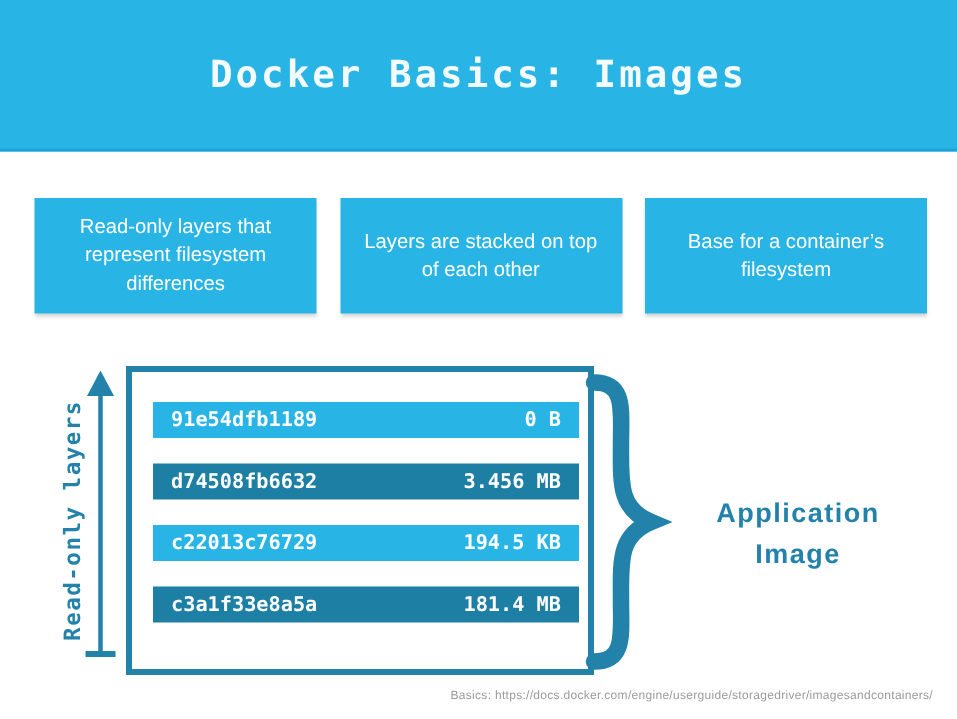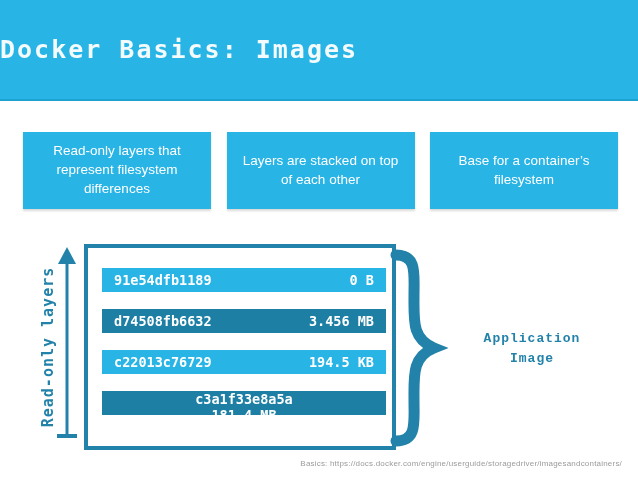--- a/index.html
+++ b/index.html
@@ -4,21 +4,21 @@
 <style>
   html,body{margin:0;padding:0;}
   body{
     width:638px;height:479px;position:relative;overflow:hidden;
     background:#ffffff;font-family:"Liberation Sans",sans-serif;
   }
   
   .slide-header{
     position:absolute;top:0;left:0;width:638px;height:99px;
     background:#29b4e6;border-bottom:2px solid #1fa2d2;
-    display:flex;align-items:center;
+    display:flex;align-items:center;justify-content:center;
   }
   .slide-title{
     color:#f4fbfd;font-family:"DejaVu Sans Mono",monospace;
     font-weight:bold;font-size:25px;letter-spacing:2px;
   }
   
   .info-row{
     position:absolute;top:132px;left:23px;width:595px;
     display:flex;justify-content:space-between;
   }
@@ -45,31 +45,31 @@
     display:flex;justify-content:space-between;align-items:center;
     padding:0 12px;box-sizing:border-box;
     font-family:"DejaVu Sans Mono",monospace;font-weight:bold;
     font-size:13.5px;color:#ffffff;
   }
   .layer-row.light{background:#29b4e6;}
   .layer-row.dark{background:#1d7fa4;}
   .layer-row:nth-of-type(1){top:20px;}
   .layer-row:nth-of-type(2){top:61px;}
   .layer-row:nth-of-type(3){top:102px;}
-  .layer-row:nth-of-type(4){top:143px;flex-direction:column;}
+  .layer-row:nth-of-type(4){top:143px;}
   .image-tag{
     position:absolute;left:0;right:0;bottom:8px;text-align:center;
     color:#2282a9;font-family:"DejaVu Sans Mono",monospace;
     font-weight:bold;font-size:14.5px;
   }
   .brace{position:absolute;left:390px;top:247px;}
   .brace-label{
     position:absolute;left:458px;top:329px;width:148px;text-align:center;
-    color:#2282a9;font-family:Liberation Mono, monospace;
-    font-weight:bold;font-size:13px;line-height:1.5;white-space:pre-line;
+    color:#2282a9;font-family:Liberation Sans, sans-serif;
+    font-weight:bold;font-size:18px;line-height:1.5;white-space:pre-line;
     letter-spacing:1px;
   }
   
   .source-note{
     position:absolute;right:16px;top:459px;
     color:#9b9b9b;font-size:8px;letter-spacing:0.2px;
   }
 </style>
 </head>
 <body>

